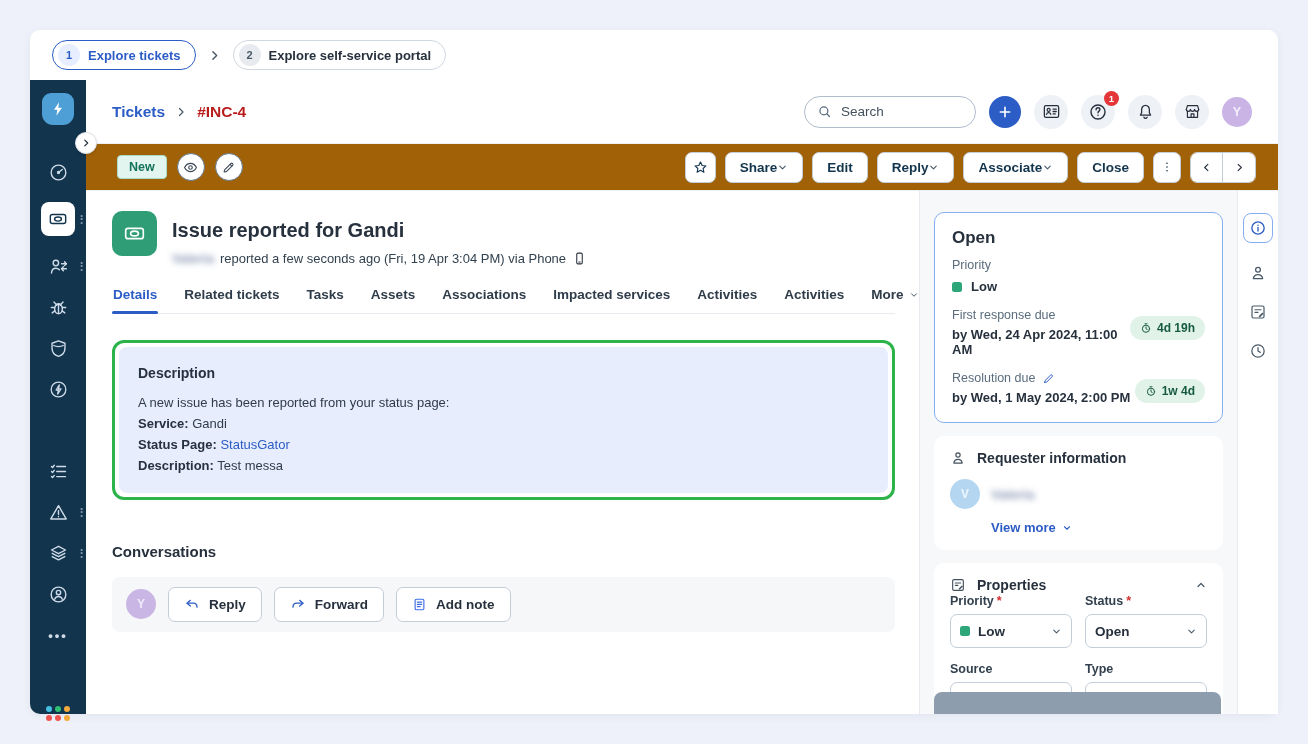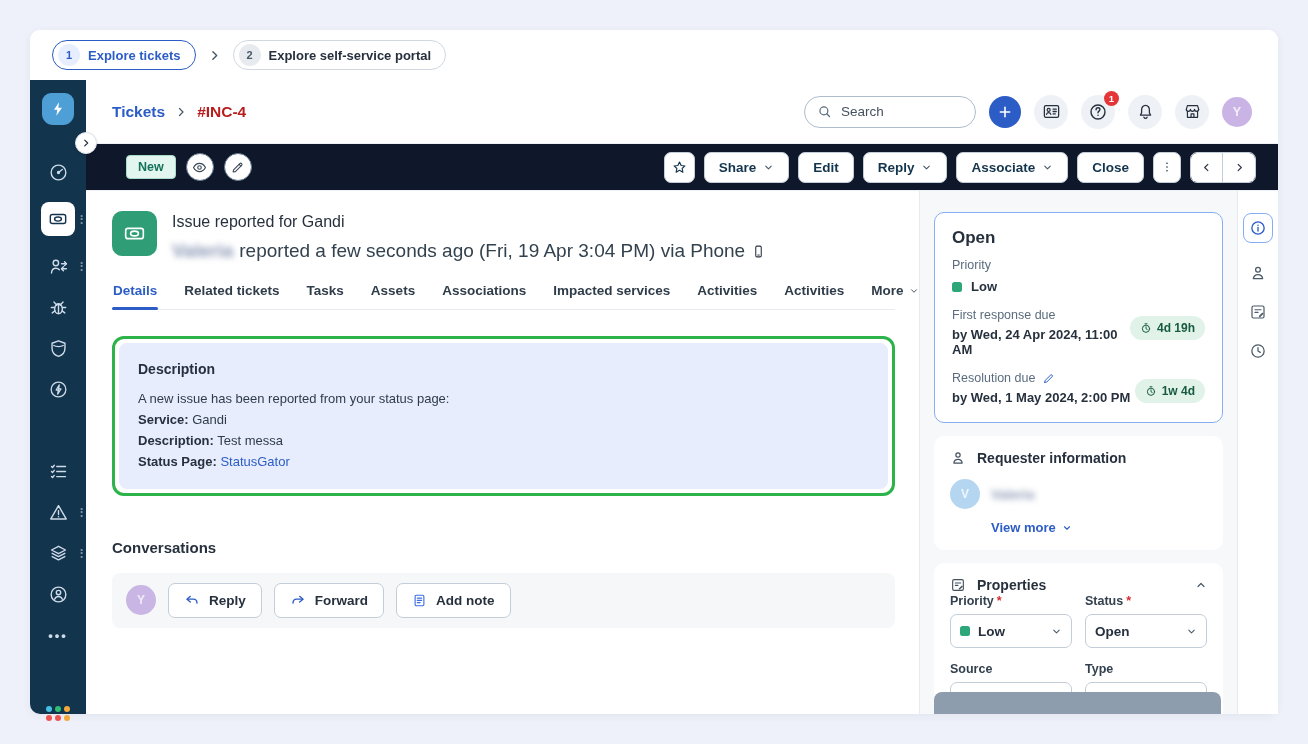--- a/index.html
+++ b/index.html
@@ -68,42 +68,42 @@
     display:flex; align-items:center; justify-content:center; cursor:pointer; }
   .hdr-ic { width:34px; height:34px; border-radius:50%; background:#eef1f5; color:#27313e;
     display:flex; align-items:center; justify-content:center; cursor:pointer; position:relative; }
   .hdr-badge { position:absolute; top:-4px; right:-4px; min-width:15px; height:15px; border-radius:8px;
     background:#e43538; color:#fff; font-size:9.5px; font-weight:700; display:flex; align-items:center;
     justify-content:center; padding:0 3px; }
   .hdr-avatar { width:30px; height:30px; border-radius:50%; background:#cab4e6; color:#f4effb;
     font-size:12.5px; font-weight:700; display:flex; align-items:center; justify-content:center; cursor:pointer; }
   
   .toolbar { height:47px; display:flex; align-items:center; justify-content:space-between;
-    padding:0 22px 0 40px; border-bottom:1px solid #edf0f4; background:#0f172a; }
+    padding:0 22px 0 31px; border-bottom:1px solid #edf0f4; background:#a16207; }
   .tb-left { display:flex; align-items:center; gap:10px; }
   .badge-new { background:#e3f5ef; border:1px solid #a8dcc9; color:#14735a; font-size:12.5px; font-weight:700;
     padding:4px 11px; border-radius:4px; }
   .circ-btn { width:28px; height:28px; border-radius:50%; border:1px solid #64778a; background:#fff; color:#3c4956;
     display:flex; align-items:center; justify-content:center; cursor:pointer; }
   .tb-right { display:flex; align-items:center; gap:9px; }
   .btn { height:31px; background:#fff; border:1px solid #c3cdd8; border-radius:7px; color:#12344d;
-    font-size:13.5px; font-weight:700; display:flex; align-items:center; gap:7px; padding:0 14px; cursor:pointer; }
+    font-size:13.5px; font-weight:700; display:flex; align-items:center; padding:0 14px; cursor:pointer; }
   .btn.icon-only { width:31px; padding:0; justify-content:center; }
   .pager { display:flex; border:1px solid #c3cdd8; border-radius:7px; overflow:hidden; height:31px; }
   .pager .pg { width:32px; display:flex; align-items:center; justify-content:center; color:#27313e; cursor:pointer; background:#fff; }
   .pager .pg:first-child { border-right:1px solid #c3cdd8; }
   .chev { color:#475867; }
   
   .workspace { flex:1; display:flex; min-height:0; }
   .ticket-pane { flex:1; background:#fff; padding:20px 24px 0 26px; min-width:0; }
   .t-head { display:flex; gap:15px; }
   .t-ic { width:45px; height:45px; border-radius:10px; background:#2f9e77; color:#fff;
     display:flex; align-items:center; justify-content:center; flex-shrink:0; }
-  .t-title { font-size:16px; font-weight:400; margin-top:2px; }
-  .t-meta { margin-top:9px; font-size:19px; color:#33424f; display:flex; align-items:center; gap:6px;justify-content:space-between; }
+  .t-title { font-size:20px; font-weight:700; margin-top:8px; }
+  .t-meta { margin-top:9px; font-size:13px; color:#33424f; display:flex; align-items:center; gap:6px;justify-content:space-between; }
   .blurred { filter:blur(3px); opacity:.8; color:#6b7ba0; font-weight:700; }
   .tabs { display:flex; align-items:flex-end; gap:25px; margin-top:15px; border-bottom:1px solid #e8ecf1;
     font-size:13.5px; font-weight:600; color:#2f3c49; }
   .tab { padding:6px 1px 11px; cursor:pointer; white-space:nowrap; }
   .tab.active { color:#2c5cc5; font-weight:700; position:relative; }
   .tab.active::after { content:""; position:absolute; left:0; right:0; bottom:-1px; height:3px;
     background:#2c5cc5; border-radius:2px; }
   .tab.more { display:flex; align-items:center; gap:5px; }
   .hl-box { margin-top:26px; border:3px solid #2cb34a; border-radius:12px; background:#fff; padding:4px; }
   .desc-box { background:#e7edfc; border-radius:8px; padding:15px 19px 17px; font-size:13px; line-height:1.62; color:#2f3c49; }
@@ -451,22 +451,22 @@
                   <path d="M6 9 L12 15 L18 9"></path>
                 </svg>
             </div>
           </div>
 
           <div class="hl-box">
             <div class="desc-box">
               <div class="desc-title">Description</div>
               <div>A new issue has been reported from your status page:</div>
               <div><b>Service:</b> <span>Gandi</span></div>
+              <div><b>Status Page:</b> <span class="link">StatusGator</span></div>
               <div><b>Description:</b> <span>Test messa</span></div>
-              <div><b>Status Page:</b> <span class="link">StatusGator</span></div>
             </div>
           </div>
 
           <div class="conv-h">Conversations</div>
           <div class="conv-bar">
             <div class="conv-avatar">Y</div>
             <button class="conv-btn">
               <svg class="blue-ic" width="16" height="16" viewBox="0 0 24 24" fill="none" stroke="currentColor" stroke-width="1.9" stroke-linecap="round" stroke-linejoin="round">
                   <path d="M9.5 6.5 L4.5 10.8 L9.5 15"></path>
                   <path d="M4.8 10.8 H14 C17 10.8 19.5 13 19.5 16.8"></path>

